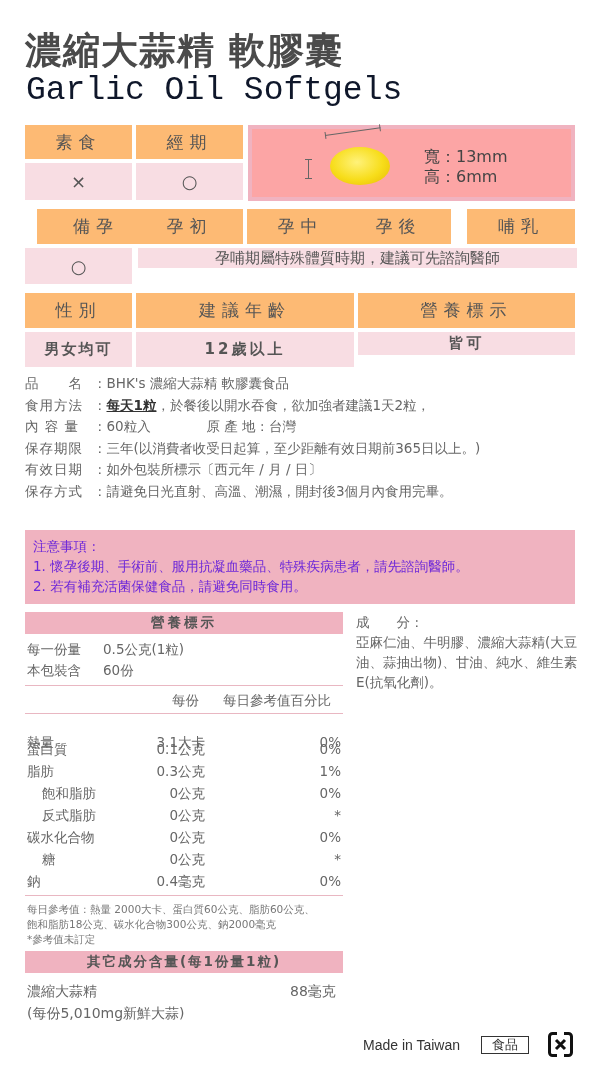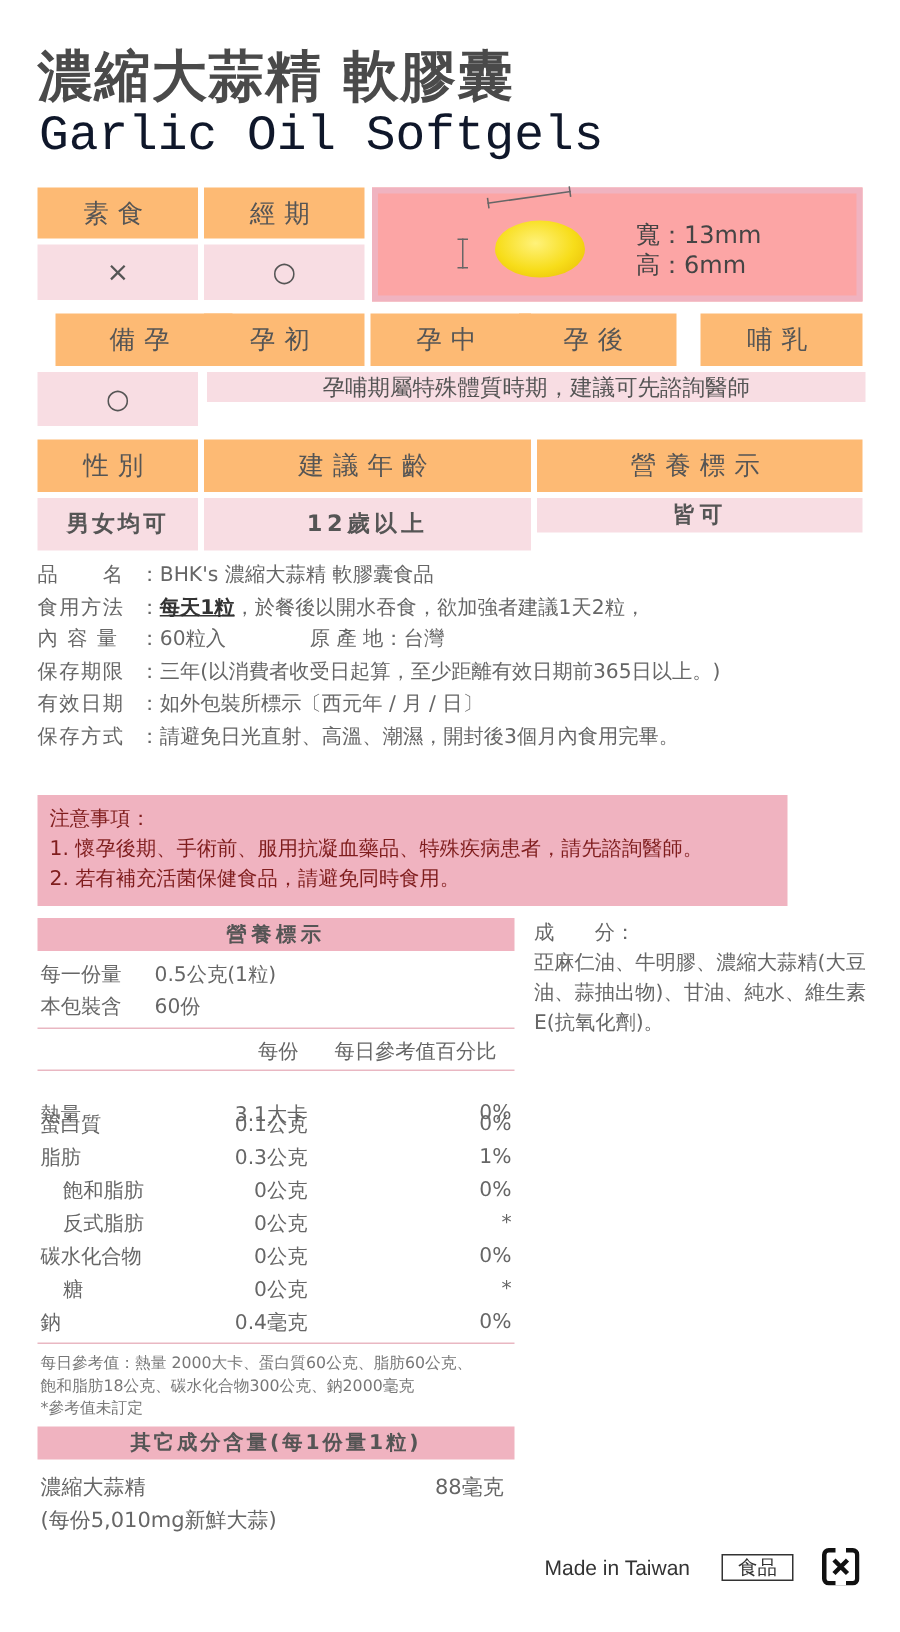--- a/index.html
+++ b/index.html
@@ -19,21 +19,21 @@
   .dimline::before, .dimline::after { content: ""; position: absolute; top: -3px; width: 1px; height: 7px; background: #666; }
   .dimline::before { left: 0; } .dimline::after { right: 0; }
   .ibar { position: absolute; left: 56px; top: 30px; width: 1px; height: 20px; background: #666; }
   .ibar::before, .ibar::after { content: ""; position: absolute; left: -3px; width: 7px; height: 1px; background: #666; }
   .ibar::before { top: 0; } .ibar::after { bottom: 0; }
   .dims { position: absolute; left: 172px; top: 18px; font-size: 16px; line-height: 20px; color: #444; }
   .info { left: 25px; top: 373px; font-size: 13.5px; line-height: 21.5px; color: #666; }
   .info .row { display: flex; white-space: nowrap; }
   .info .lbl { width: 68px; letter-spacing: 1px; }
   .info .u { text-decoration: underline; font-weight: bold; color: #333; }
-  .notice { left: 25px; top: 530px; width: 500px; height: 74px; background: #f0b3c0; padding: 6px 8px; font-size: 13.5px; line-height: 20px; color: #7f1d1d; }
+  .notice { left: 25px; top: 530px; width: 550px; height: 74px; background: #f0b3c0; padding: 6px 8px; font-size: 13.5px; line-height: 20px; color: #6d28d9; }
   .nut-hd { left: 25px; top: 612px; width: 318px; height: 22px; background: #f0b3c0; display: flex; align-items: center; justify-content: center; font-size: 13.5px; font-weight: bold; letter-spacing: 3px; color: #555; }
   .txt { font-size: 13.5px; color: #666; white-space: nowrap; }
   .hr { position: absolute; left: 25px; width: 318px; height: 1px; background: #e9b7c2; }
   .nrow { position: absolute; left: 25px; width: 318px; height: 22px; font-size: 13.5px; color: #666; }
   .nrow .n { position: absolute; left: 2px; }
   .nrow .n.ind { left: 17px; }
   .nrow .v { position: absolute; right: 138px; }
   .nrow .p { position: absolute; right: 2px; }
   .ingr { left: 356px; top: 612px; width: 222px; font-size: 13.5px; line-height: 20px; color: #666; }
   .foot { font-size: 10.5px; color: #777; line-height: 15px; }

